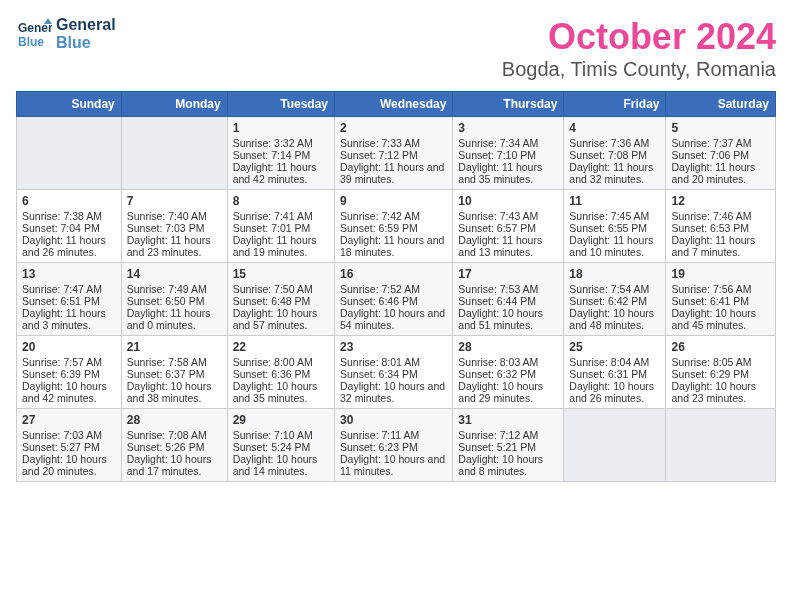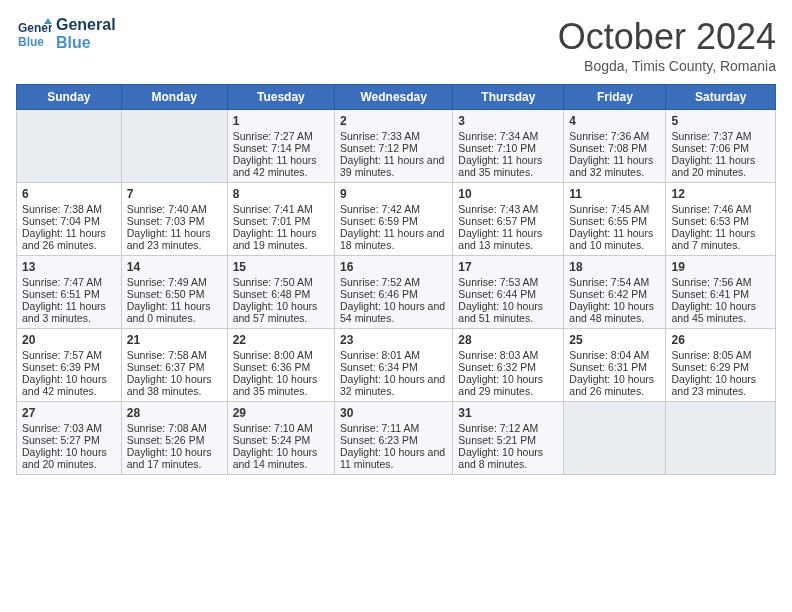--- a/index.html
+++ b/index.html
@@ -23,37 +23,37 @@
     .logo-icon {
       width: 36px;
       height: 36px;
       margin-right: 4px;
     }
     .title-block {
       text-align: right;
     }
     .month-title {
       font-size: 36px;
-      font-weight: normal;
-      color: #404040;
+      font-weight: bold;
+      color: #ec4899;
       margin-left: 33px;
     }
     .subtitle {
-      font-size: 14px;
+      font-size: 20px;
       color: #555;
     }
     table {
       width: 100%;
       border-collapse: collapse;
       font-size: 11px;
     }
     thead tr th {
       background-color: #3a6dba;
       color: #fff;
-      text-align: center;
+      text-align: right;
       padding: 5px 6px;
       font-size: 12px;
       font-weight: bold;
       border: 1px solid #2a5ca0;
     }
     tbody tr td {
       border: 1px solid #ccc;
       vertical-align: top;
       padding: 4px 5px;
       height: 72px;
@@ -113,21 +113,21 @@
         <th>Friday</th>
         <th>Saturday</th>
       </tr>
   </thead>
   <tbody id="calendar-body">
   <tr>
         <td class="empty-cell"></td>
         <td class="empty-cell"></td>
         <td>
           <span class="day-num">1</span>
-          <div>Sunrise: 7:27 AM</div>
+          <div>Sunrise: 3:32 AM</div>
           <div>Sunset: 7:14 PM</div>
           <div>Daylight: 11 hours and 42 minutes.</div>
         </td>
         <td>
           <span class="day-num">2</span>
           <div>Sunrise: 7:33 AM</div>
           <div>Sunset: 7:12 PM</div>
           <div>Daylight: 11 hours and 39 minutes.</div>
         </td>
         <td>

